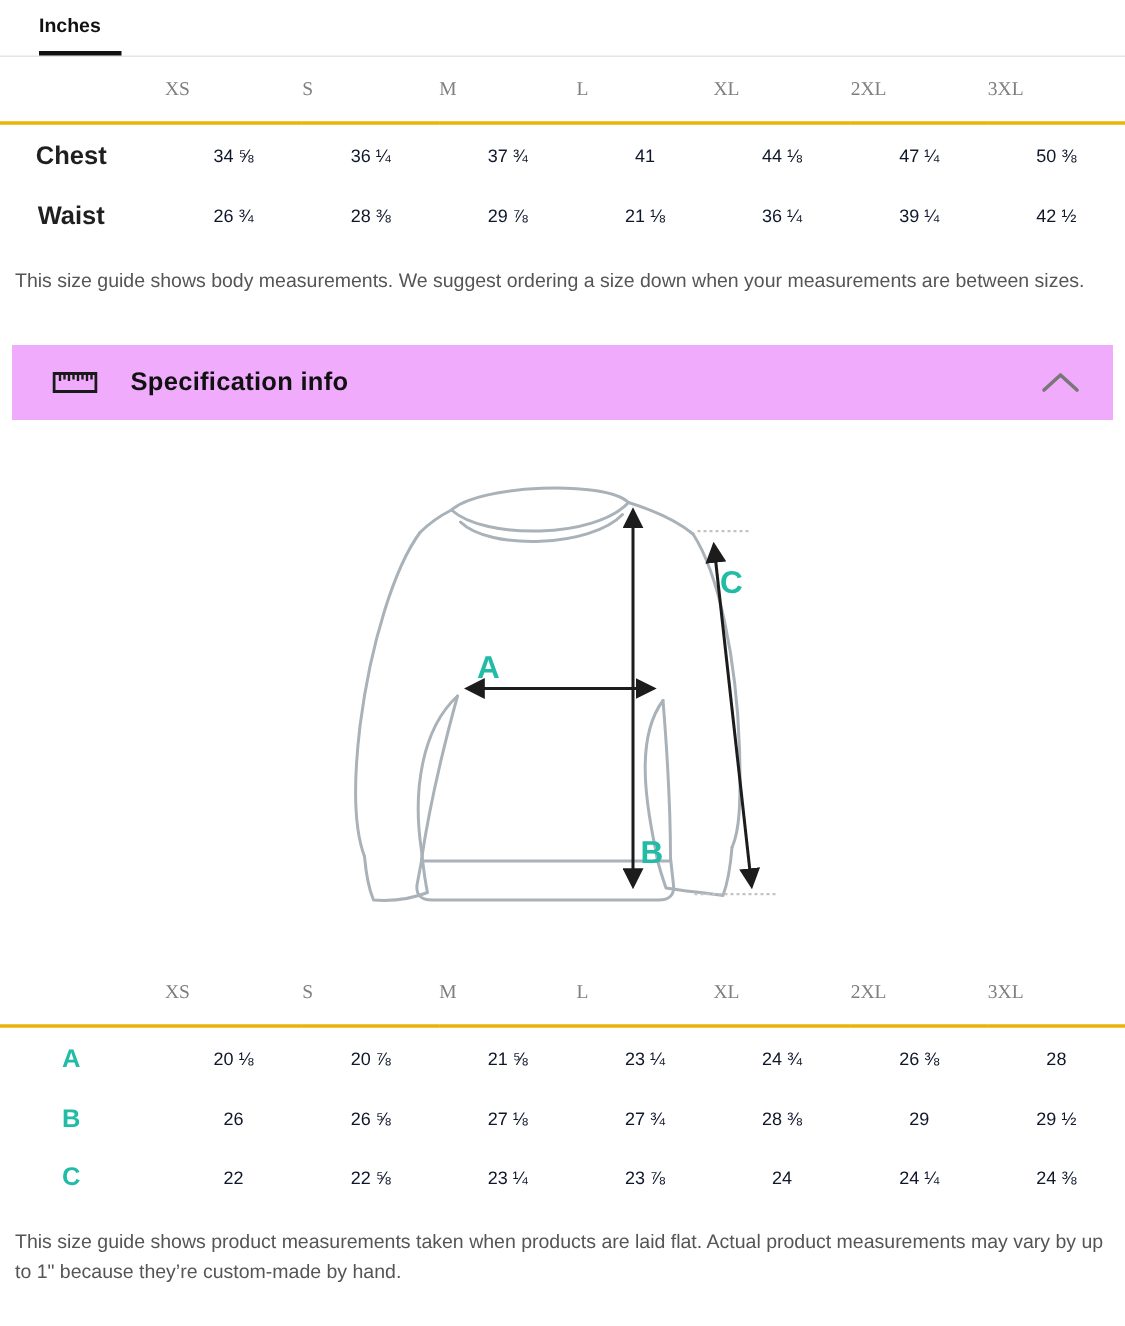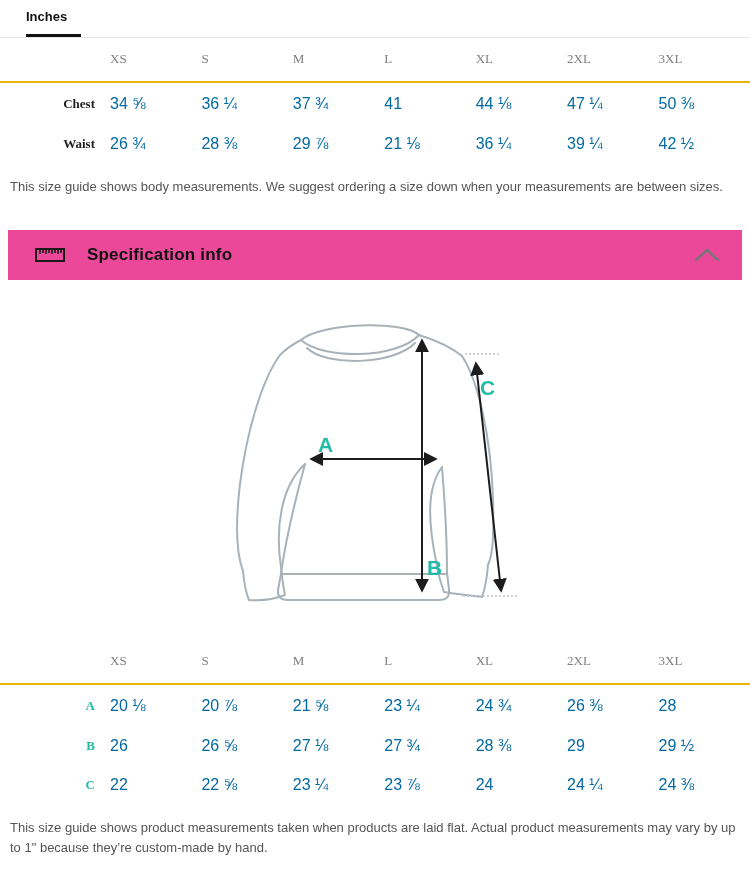--- a/index.html
+++ b/index.html
@@ -20,38 +20,38 @@
   
   table.size-table { width: 100%; border-collapse: collapse; table-layout: fixed; }
   table.size-table col.c-label { width: 110px; }
   table.size-table thead th {
     font-size: 13px; font-weight: normal; color: #7f7f7f;
     text-align: left; padding: 13px 0 14px 0;
     border-bottom: 2px solid #eab308;
     font-family: Liberation Serif, serif;
   }
   table.size-table tbody th.row-label {
-    font-size: 13px; font-weight: bold; color: #1f1f1f;
-    text-align: right; padding-right: 15px; font-family: Liberation Serif, serif;
+    font-size: 17px; font-weight: bold; color: #1f1f1f;
+    padding-right: 15px;
   }
   table.size-table tbody td {
-    font-size: 16px; color: #0369a1; text-align: left;
+    font-size: 12px; color: #0f172a; text-align: center;
   }
   table.size-table tbody tr { height: 39px; }
   table.size-table tbody tr:first-child { height: 42px; }
   #spec-table tbody th.row-label { color: #21bba6; }
   
   .note {
     font-size: 13px; color: #555; line-height: 20px;
     padding: 0 10px; margin-top: 14px;
   }
   
   .spec-header {
     margin: 33px 8px 0 8px; height: 50px;
-    background: #ec4899;
+    background: #f0abfc;
     display: flex; align-items: center;
     padding: 0 20px 0 27px; cursor: pointer;
   }
   .spec-header .ruler { margin-right: 22px; display: flex; }
   .spec-header .title { font-size: 17px; font-weight: bold; color: #111; letter-spacing: 0.2px; }
   .spec-header .chevron { margin-left: auto; display: flex; }
   
   .diagram-wrap { display: flex; justify-content: center; margin-top: 24px; height: 324px; }
   
   .spec-table-wrap { margin-top: 12px; }

